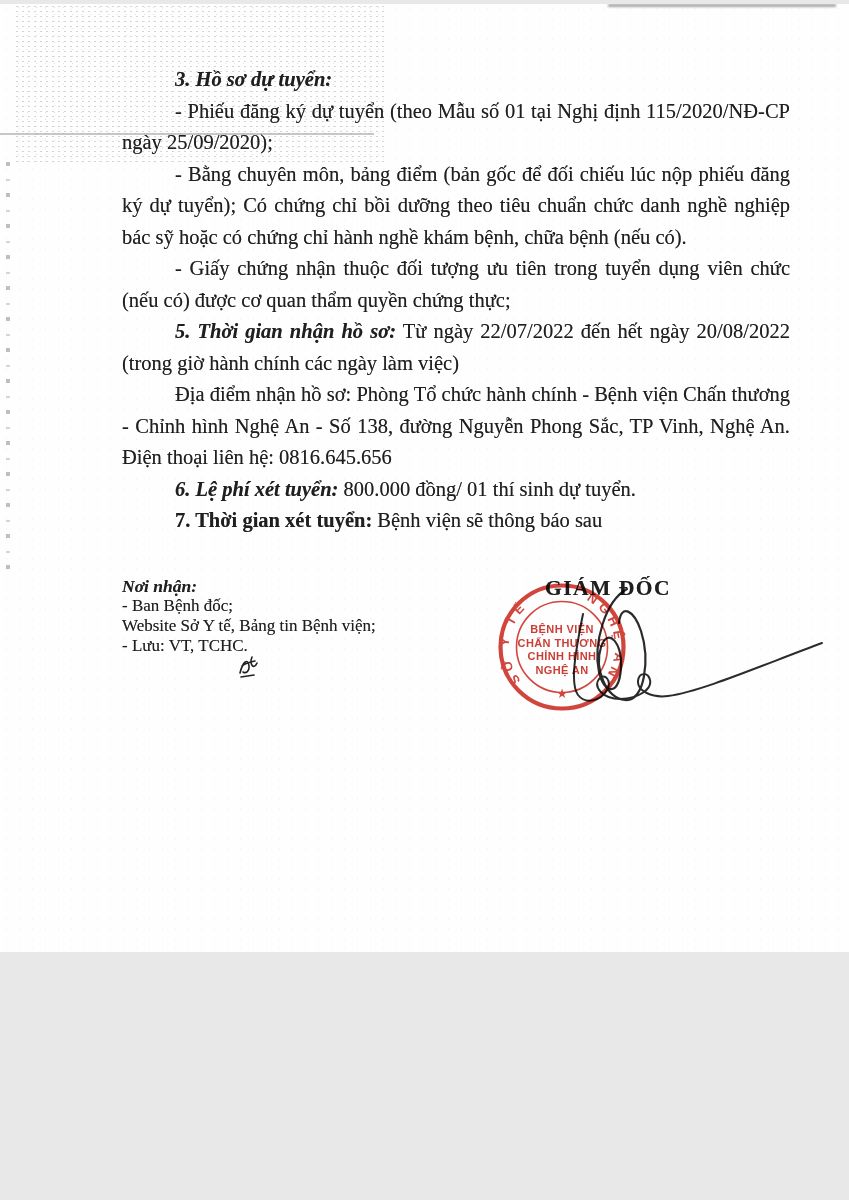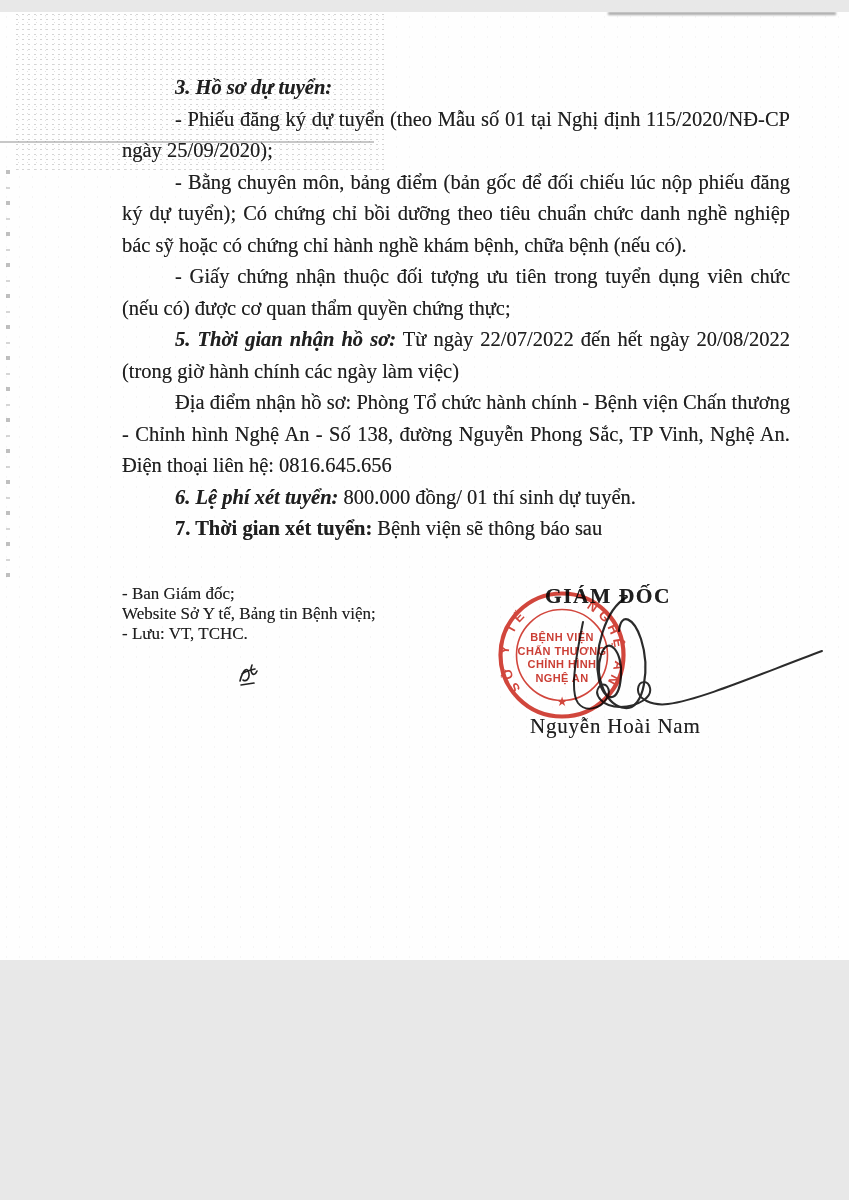--- a/index.html
+++ b/index.html
@@ -1,17 +1,17 @@
 <!DOCTYPE html>
 <html><head>
 <meta charset="utf-8">
 <style>
   html,body { margin:0; padding:0; background:#e8e8e8; }
   .page {
-    position:relative; width:849px; height:948px; margin:12px auto;
+    position:relative; width:849px; height:948px; margin:4px auto;
     background:#fefefe; overflow:hidden;
     font-family:"Liberation Serif", serif; color:#1f1f1f;
   }
   
   .page-speckle {
     position:absolute; inset:0; pointer-events:none;
     background-image: radial-gradient(rgba(70,70,70,1) .6px, transparent .95px);
     background-size: 13px 10px; opacity:.06;
   }
   .noise-top {
@@ -80,21 +80,22 @@
     <p class="para"><span>- Phiếu đăng ký dự tuyển (theo Mẫu số 01 tại Nghị định 115/2020/NĐ-CP ngày 25/09/2020);</span></p>
     <p class="para"><span>- Bằng chuyên môn, bảng điểm (bản gốc để đối chiếu lúc nộp phiếu đăng ký dự tuyển); Có chứng chỉ bồi dưỡng theo tiêu chuẩn chức danh nghề nghiệp bác sỹ hoặc có chứng chỉ hành nghề khám bệnh, chữa bệnh (nếu có).</span></p>
     <p class="para"><span>- Giấy chứng nhận thuộc đối tượng ưu tiên trong tuyển dụng viên chức (nếu có) được cơ quan thẩm quyền chứng thực;</span></p>
     <p class="para"><span class="lbl-bi">5. Thời gian nhận hồ sơ:</span><span> Từ ngày 22/07/2022 đến hết ngày 20/08/2022 (trong giờ hành chính các ngày làm việc)</span></p>
     <p class="para"><span>Địa điểm nhận hồ sơ: Phòng Tổ chức hành chính - Bệnh viện Chấn thương - Chỉnh hình Nghệ An - Số 138, đường Nguyễn Phong Sắc, TP Vinh, Nghệ An. Điện thoại liên hệ: 0816.645.656</span></p>
     <p class="para"><span class="lbl-bi">6. Lệ phí xét tuyển:</span><span> 800.000 đồng/ 01 thí sinh dự tuyển.</span></p>
     <p class="para"><span class="lbl-b">7. Thời gian xét tuyển:</span><span> Bệnh viện sẽ thông báo sau</span></p>
   </div>
 
   <div class="recipients">
-    <div>- Ban Giám đốc;</div>
+    <div class="recipients-heading">Nơi nhận:</div>
+    <div>- Ban Bệnh đốc;</div>
     <div>Website Sở Y tế, Bảng tin Bệnh viện;</div>
     <div>- Lưu: VT, TCHC.</div>
   </div>
 
   <svg class="squiggle-svg" width="30" height="28" viewBox="0 0 30 28">
     <path d="M 6,19 C 9,7 14,4 15,12 C 15.6,17 12,20 9,18 M 8,12 C 12,9 17,8 21,7 M 18,3 C 15,11 20,16 23,9" fill="none" stroke="#222" stroke-width="1.6" stroke-linecap="round"></path>
     <path d="M 7,23 L 20,21" fill="none" stroke="#222" stroke-width="1.6" stroke-linecap="round"></path>
   </svg>
 
   <div class="sig-title">GIÁM ĐỐC</div>
@@ -116,15 +117,14 @@
     <text x="66" y="79" class="seal-center-text" fill="#c93228">CHỈNH HÌNH</text>
     <text x="66" y="92.5" class="seal-center-text" fill="#c93228">NGHỆ AN</text>
     <text x="66" y="117" text-anchor="middle" font-size="13" fill="#d03a30">★</text>
   </svg>
 
   <svg class="signature-svg" width="300" height="142" viewBox="0 0 300 142">
     <path d="M 87,15 C 65,27 53,70 59,98 C 64,120 79,123 81,94 C 83,70 68,52 61,73 C 54,95 66,124 85,126 C 105,128 110,85 101,57 C 94,36 81,29 79,49" fill="none" stroke="#2b2b2b" stroke-width="2.2" stroke-linecap="round" stroke-linejoin="round"></path>
     <path d="M 43,40 C 35,80 30,110 38,121 C 45,130 60,128 67,116 C 72,107 65,98 59,105 C 53,113 63,125 80,125 C 100,124 112,115 110,106 C 108,98 99,98 98,107 C 97,117 112,124 128,122 C 160,118 220,92 282,69" fill="none" stroke="#2b2b2b" stroke-width="2" stroke-linecap="round" stroke-linejoin="round"></path>
   </svg>
 
-  <div class="signer-name">Nguyễn Hoài Nam</div>
 
 </div>
 
 </body></html>

